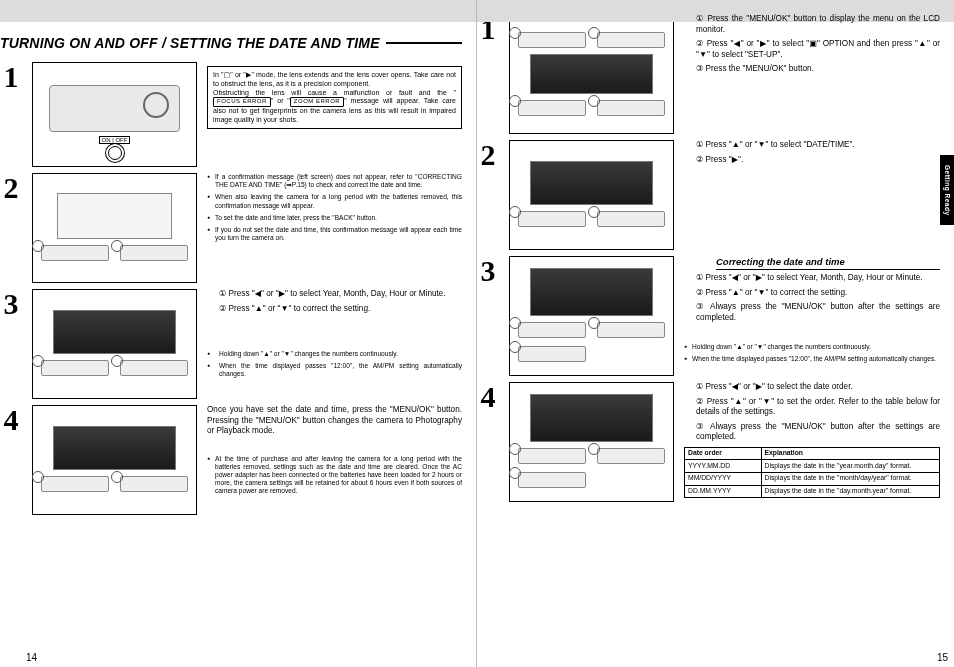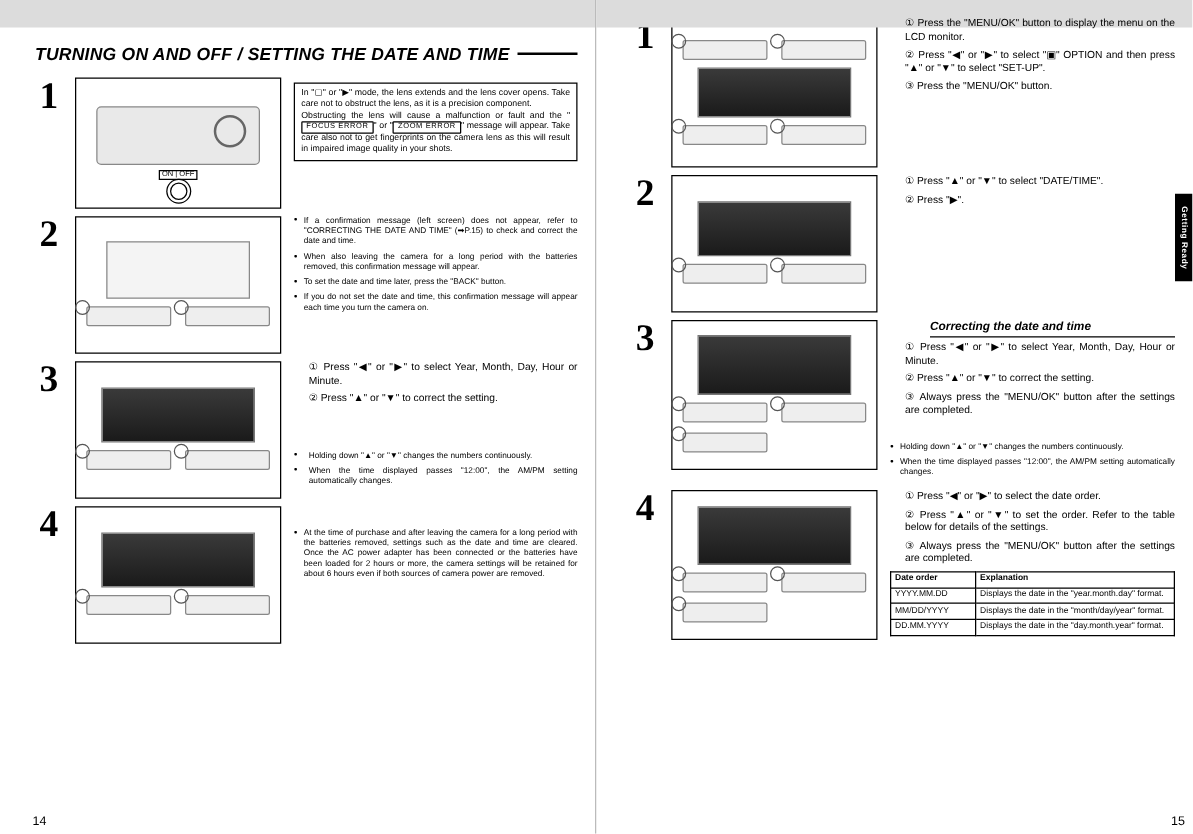--- a/index.html
+++ b/index.html
@@ -1,18 +1,18 @@
 <!DOCTYPE html>
 <html><head>
 <meta charset="utf-8">
 <style>
   * { box-sizing: border-box; margin: 0; padding: 0; }
   html, body { width: 954px; height: 667px; background: #fff; font-family: Arial, Helvetica, sans-serif; color: #000; }
   .spread { display: flex; width: 100%; height: 100%; }
-  .page { width: 50%; height: 100%; position: relative; padding: 8px 14px 18px 28px; }
+  .page { width: 50%; height: 100%; position: relative; padding: 8px 14px 18px 0; }
   .page.left  { border-right: 0.5px solid #bbb; }
   .top-band   { position: absolute; top: 0; left: 0; right: 0; height: 22px; background: #dcdcdc; }
   .title-bar  { position: relative; margin-top: 22px; height: 26px; display: flex; align-items: center; }
   .title-bar h1 { font-size: 14px; font-weight: 800; font-style: italic; letter-spacing: 0.2px; }
   .title-rule { flex: 1; height: 2px; background: #000; margin-left: 6px; }
   .content    { margin-top: 6px; display: flex; flex-direction: column; gap: 6px; }
   .step       { display: flex; gap: 10px; align-items: flex-start; }
   .step .num  { font-family: "Times New Roman", serif; font-size: 30px; font-weight: 700; width: 22px; text-align: center; line-height: 1; }
   .step .fig  { width: 165px; flex-shrink: 0; }
   .fig-frame  { border: 1.5px solid #000; width: 165px; background: #fff; }
@@ -133,20 +133,21 @@
               <div class="fig-inner">
             <div class="lcd"></div>
             <div class="ctrl-row">
                   <div class="ctrl-btn"></div>
                   <div class="ctrl-btn"></div>
                 </div>
           </div>
             </div>
         </div>
         <div class="txt">
+          <p>Once you have set the date and time, press the "MENU/OK" button. Pressing the "MENU/OK" button changes the camera to Photography or Playback mode.</p>
           <div class="tiny" style="margin-top:18px">
             <p>At the time of purchase and after leaving the camera for a long period with the batteries removed, settings such as the date and time are cleared. Once the AC power adapter has been connected or the batteries have been loaded for 2 hours or more, the camera settings will be retained for about 6 hours even if both sources of camera power are removed.</p>
           </div>
         </div>
       </div>
 
     </div>
     <div class="page-num">14</div>
   </div>
 

